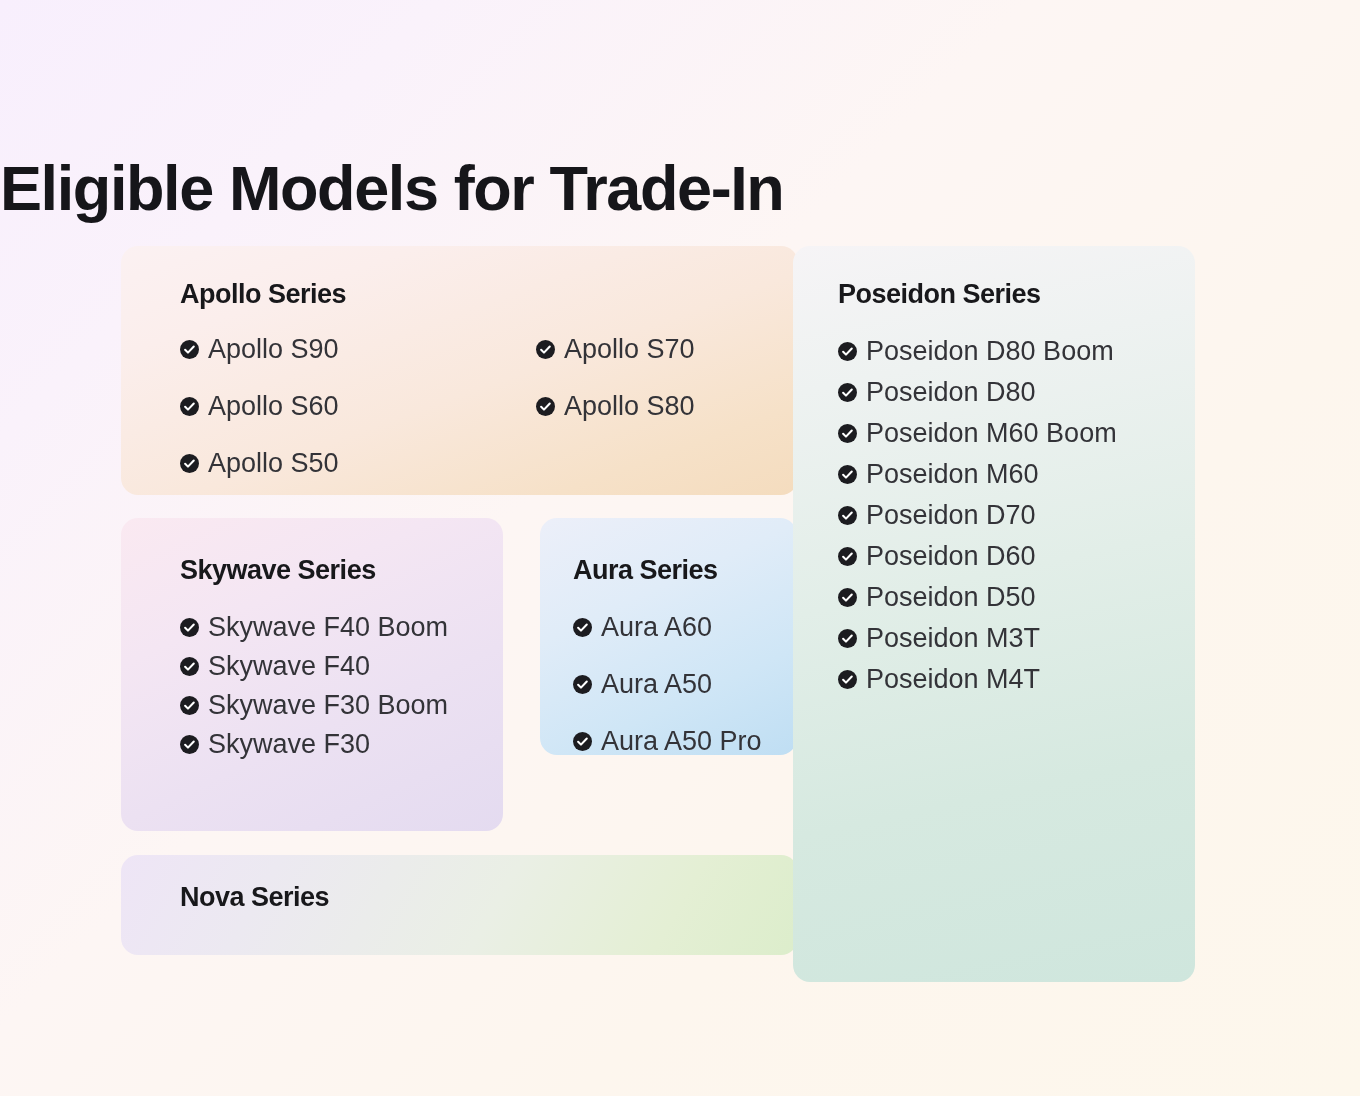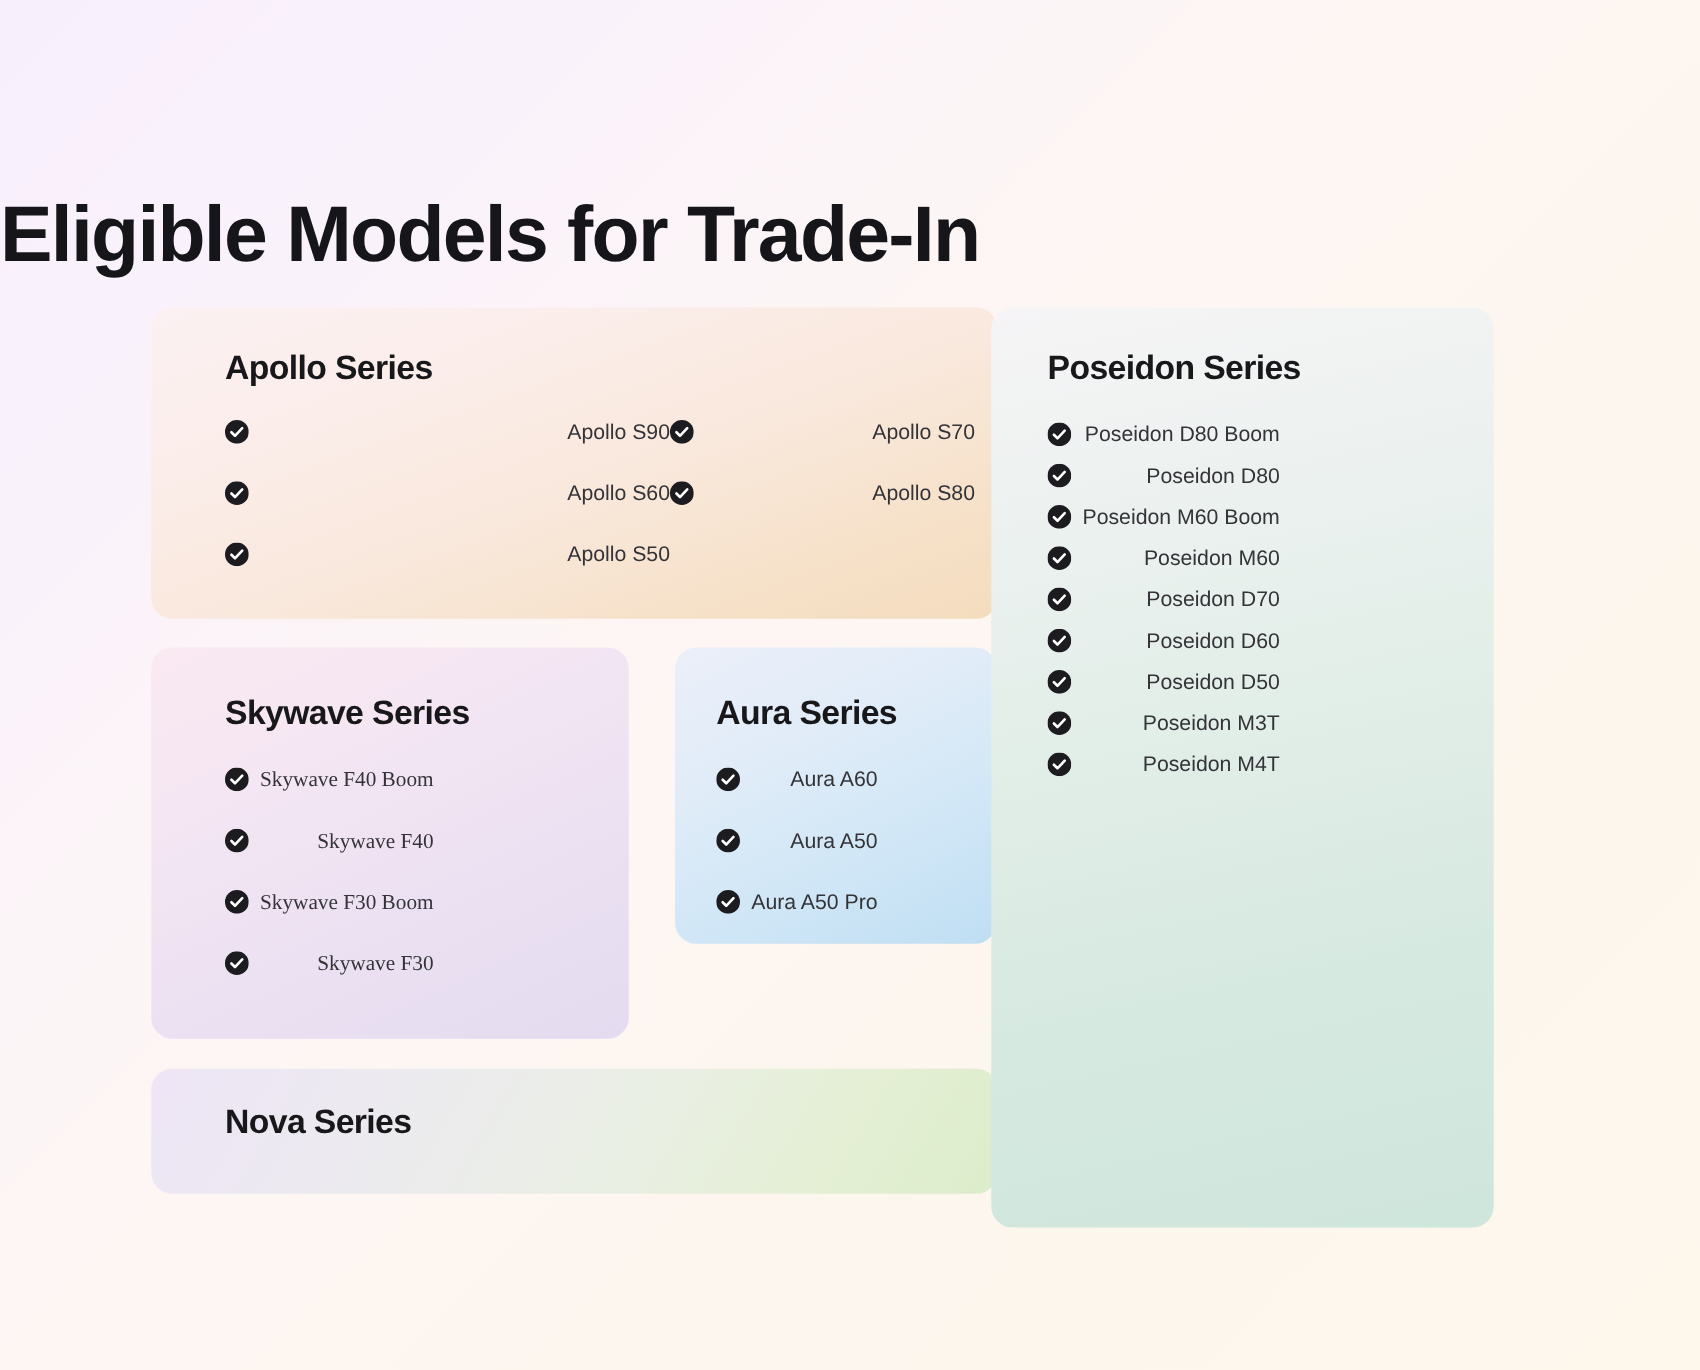--- a/index.html
+++ b/index.html
@@ -56,25 +56,24 @@
   }
 
   .model-list {
     display: flex;
     flex-direction: column;
   }
 
   .model-item {
     display: flex;
     align-items: center;
-    font-size: 17px;
+    font-size: 27px;
     color: #333338;
     line-height: 1;
     white-space: nowrap;
-    justify-content: space-between;
   }
 
   .check-icon {
     flex: 0 0 auto;
     width: 19px;
     height: 19px;
     margin-right: 9px;
     display: inline-block;
   }
   .check-icon svg { display: block; width: 19px; height: 19px; }
@@ -110,21 +109,21 @@
     width: 382px;
     height: 313px;
     background: linear-gradient(155deg,
         #fae9f1 0%,
         #f4e6f3 30%,
         #ece1f2 62%,
         #e4dbf0 100%);
   }
   #card-skywave .card-title { position: absolute; left: 59px; top: 38px; }
   #card-skywave .model-list {
-    position: absolute; left: 59px; top: 96px; row-gap: 30px; font-family: Liberation Serif, serif;
+    position: absolute; left: 59px; top: 96px; row-gap: 12px;
   }
 
   
   #card-aura {
     left: 540px;
     top: 518px;
     width: 257px;
     height: 237px;
     background: linear-gradient(155deg,
         #eceff9 0%,

